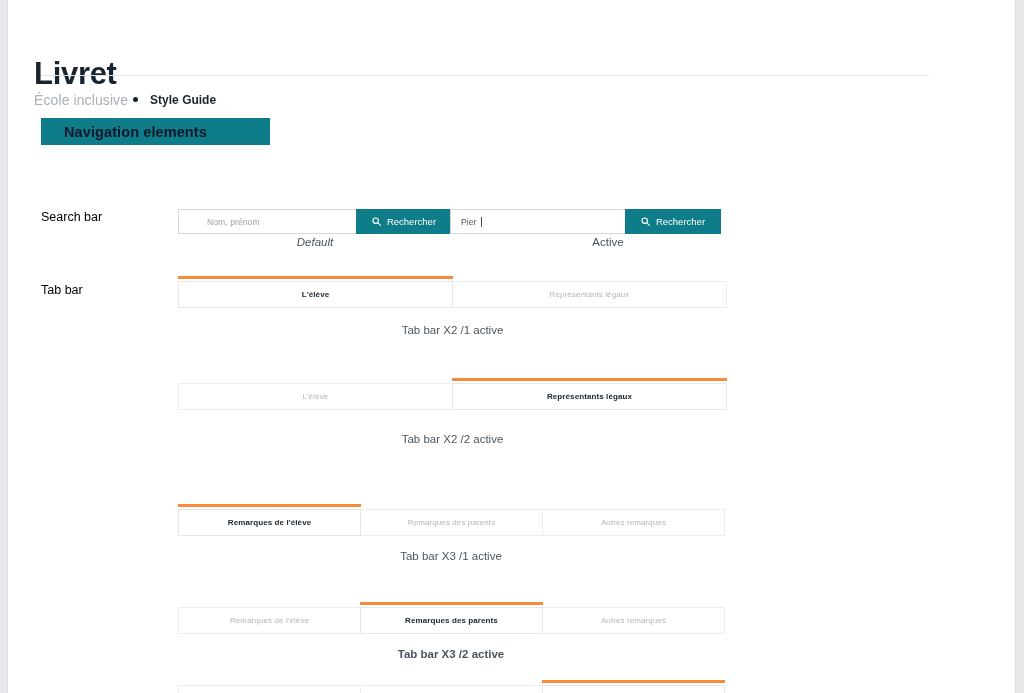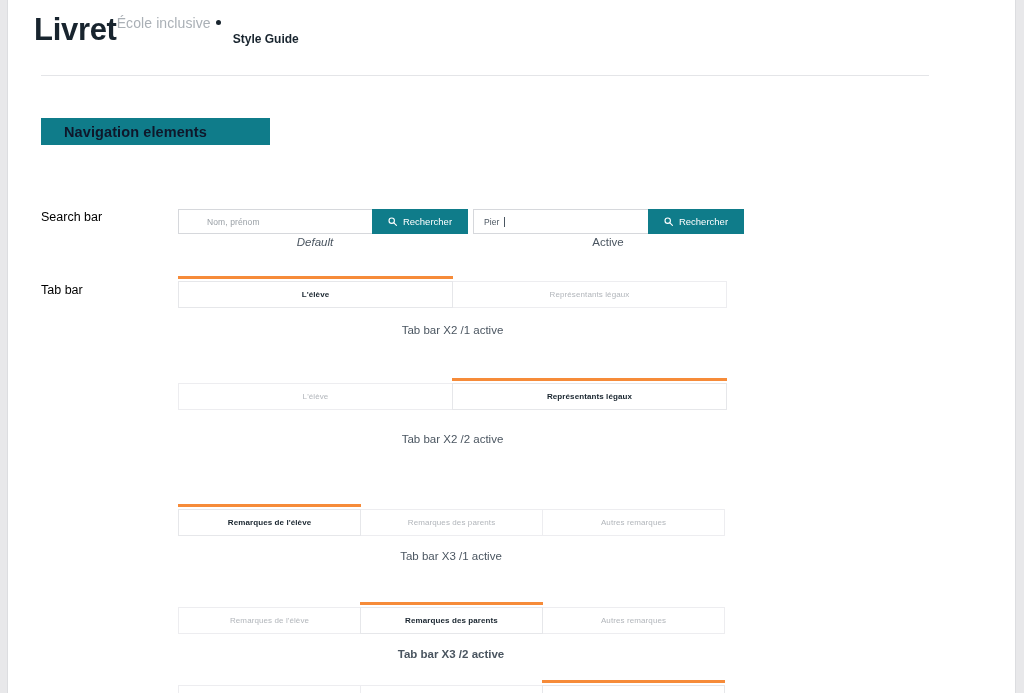--- a/index.html
+++ b/index.html
@@ -34,22 +34,23 @@
     left: 26px;
     top: 14px;
     width: 900px;
   }
   .brand-row {
     display: flex;
     align-items: flex-end;
   }
   .brand-block {
     display: flex;
-    flex-direction: row;
+    flex-direction: column;
     align-items: flex-start;
+    margin-top: 44px;
   }
   .brand-title {
     font-size: 31px;
     font-weight: bold;
     color: #18242e;
     letter-spacing: -0.3px;
     line-height: 1.05;
   }
   .brand-sub-row {
     display: flex;
@@ -214,34 +215,34 @@
       <div class="page-subtitle">Style Guide</div>
     </div>
   </div>
   <div class="header-rule"></div>
 
   <div class="section-banner">Navigation elements</div>
 
   <div class="row-label" style="top:210px;">Search bar</div>
 
   <div class="search-bar" style="left:170px; top:209px;">
-    <div class="search-input" style="width:194px;padding-left:28px;">Nom, prénom</div>
+    <div class="search-input" style="width:178px;padding-left:28px;">Nom, prénom</div>
     <div class="search-btn" style="width:96px;">
       <span>
         <svg width="9" height="9" viewBox="0 0 16 16" fill="none" stroke="#ffffff" stroke-width="2">
           <circle cx="6.6" cy="6.6" r="4.8"></circle>
           <line x1="10.4" y1="10.4" x2="15" y2="15" stroke-linecap="round"></line>
         </svg>
       </span>
       <span>Rechercher</span>
     </div>
   </div>
   <div class="caption" style="left:170px; top:236px; width:274px;font-style:italic;">Default</div>
 
-  <div class="search-bar" style="left:465px; top:209px;justify-content:space-between;">
+  <div class="search-bar" style="left:442px; top:209px;justify-content:space-between;">
     <div class="search-input filled" style="width:175px;">
         <span>Pier</span>
         <span class="caret"></span>
       </div>
     <div class="search-btn" style="width:96px;">
       <span>
         <svg width="9" height="9" viewBox="0 0 16 16" fill="none" stroke="#ffffff" stroke-width="2">
           <circle cx="6.6" cy="6.6" r="4.8"></circle>
           <line x1="10.4" y1="10.4" x2="15" y2="15" stroke-linecap="round"></line>
         </svg>

